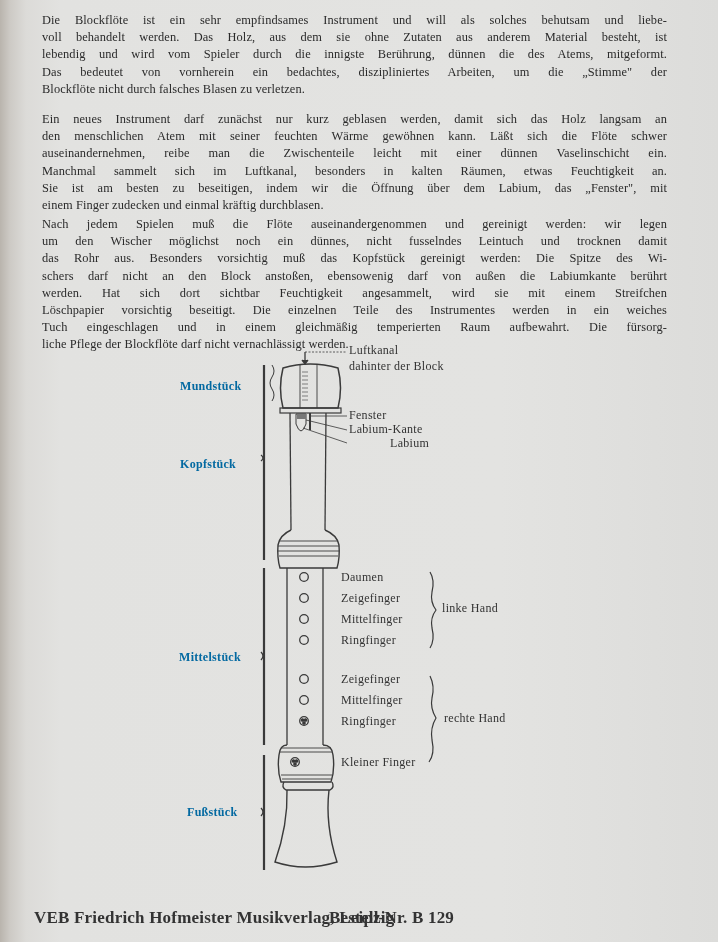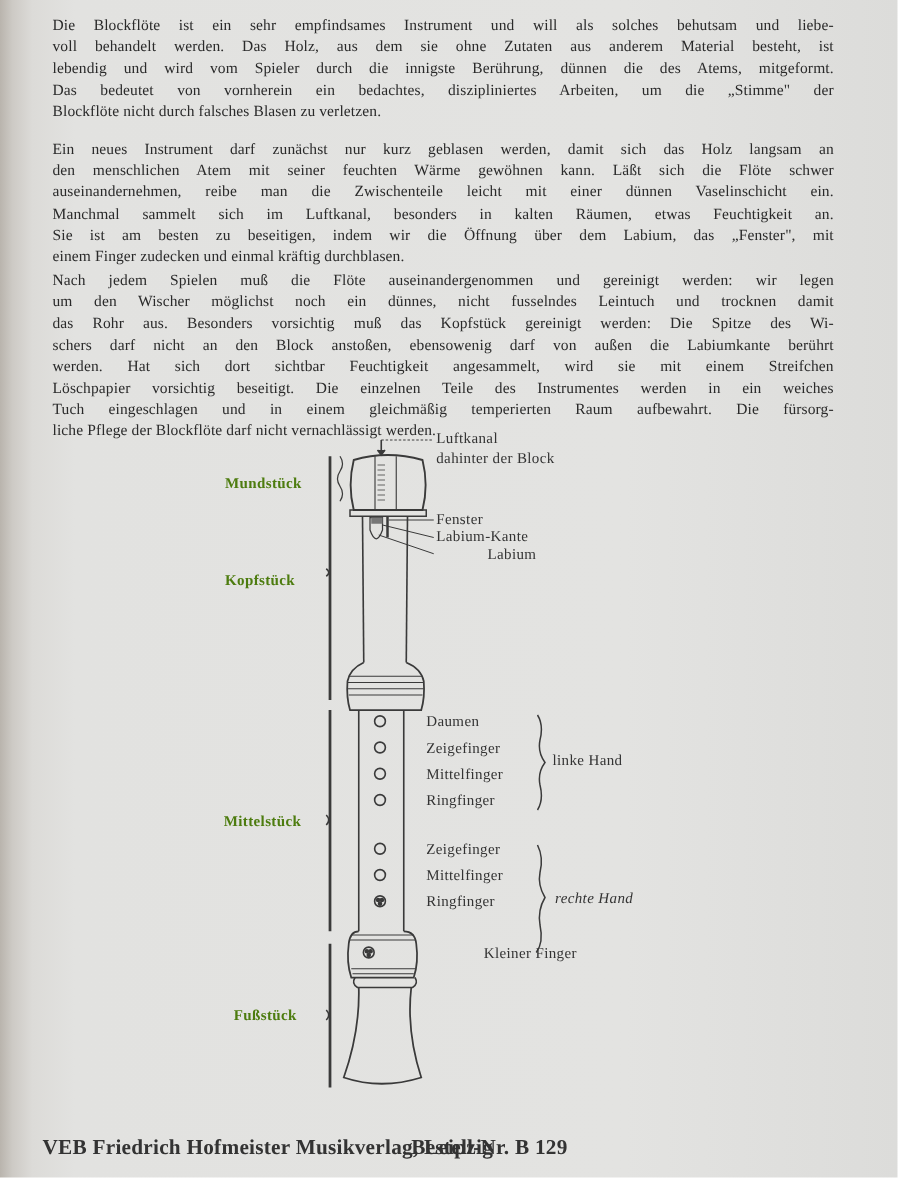--- a/index.html
+++ b/index.html
@@ -15,21 +15,21 @@
     font-size:12.4px; line-height:17.2px; text-align:justify;
     letter-spacing:0.1px;
   }
   .para span.line { display:block; white-space:nowrap; text-align-last:justify; }
   .para span.line.last { text-align-last:left; }
   #p1 { top:12px; }
   #p2 { top:111px; }
   #p3 { top:216px; }
   .diagram { position:absolute; left:0; top:0; width:718px; height:942px; }
   .lbl { position:absolute; font-size:12px; color:#333; white-space:nowrap; letter-spacing:0.3px; }
-  .sec { font-weight:bold; color:#4d7c0f; }
+  .sec { font-weight:bold; color:#0369a1; }
   .footer { position:absolute; top:908px; font-size:17px; color:#333; font-weight:bold; letter-spacing:0.2px;text-align:center; }
 </style>
 </head>
 <body>
 
 <div class="page">
 
   <div class="para" id="p1">
     <span class="line">Die Blockflöte ist ein sehr empfindsames Instrument und will als solches behutsam und liebe-</span>
     <span class="line">voll behandelt werden. Das Holz, aus dem sie ohne Zutaten aus anderem Material besteht, ist</span>
@@ -137,21 +137,21 @@
     <span class="lbl sec" style="left:179px;top:650px;">Mittelstück</span>
     <span class="lbl sec" style="left:187px;top:805px;">Fußstück</span>
 
     <span class="lbl" style="left:341px;top:570px;">Daumen</span>
     <span class="lbl" style="left:341px;top:591px;">Zeigefinger</span>
     <span class="lbl" style="left:341px;top:612px;">Mittelfinger</span>
     <span class="lbl" style="left:341px;top:633px;">Ringfinger</span>
     <span class="lbl" style="left:341px;top:672px;">Zeigefinger</span>
     <span class="lbl" style="left:341px;top:693px;">Mittelfinger</span>
     <span class="lbl" style="left:341px;top:714px;">Ringfinger</span>
-    <span class="lbl" style="left:341px;top:755px;margin-left:46px;">Kleiner Finger</span>
+    <span class="lbl" style="left:341px;top:755px;">Kleiner Finger</span>
 
     <span class="lbl" style="left:442px;top:601px;">linke Hand</span>
-    <span class="lbl" style="left:444px;top:711px;font-style:italic;">rechte Hand</span>
+    <span class="lbl" style="left:444px;top:711px;">rechte Hand</span>
   </div>
 
   <span class="footer" style="left:34px;">VEB Friedrich Hofmeister Musikverlag, Leipzig</span>
   <span class="footer" style="left:329px;">Bestell-Nr. B 129</span>
 </div>
 
 </body></html>

